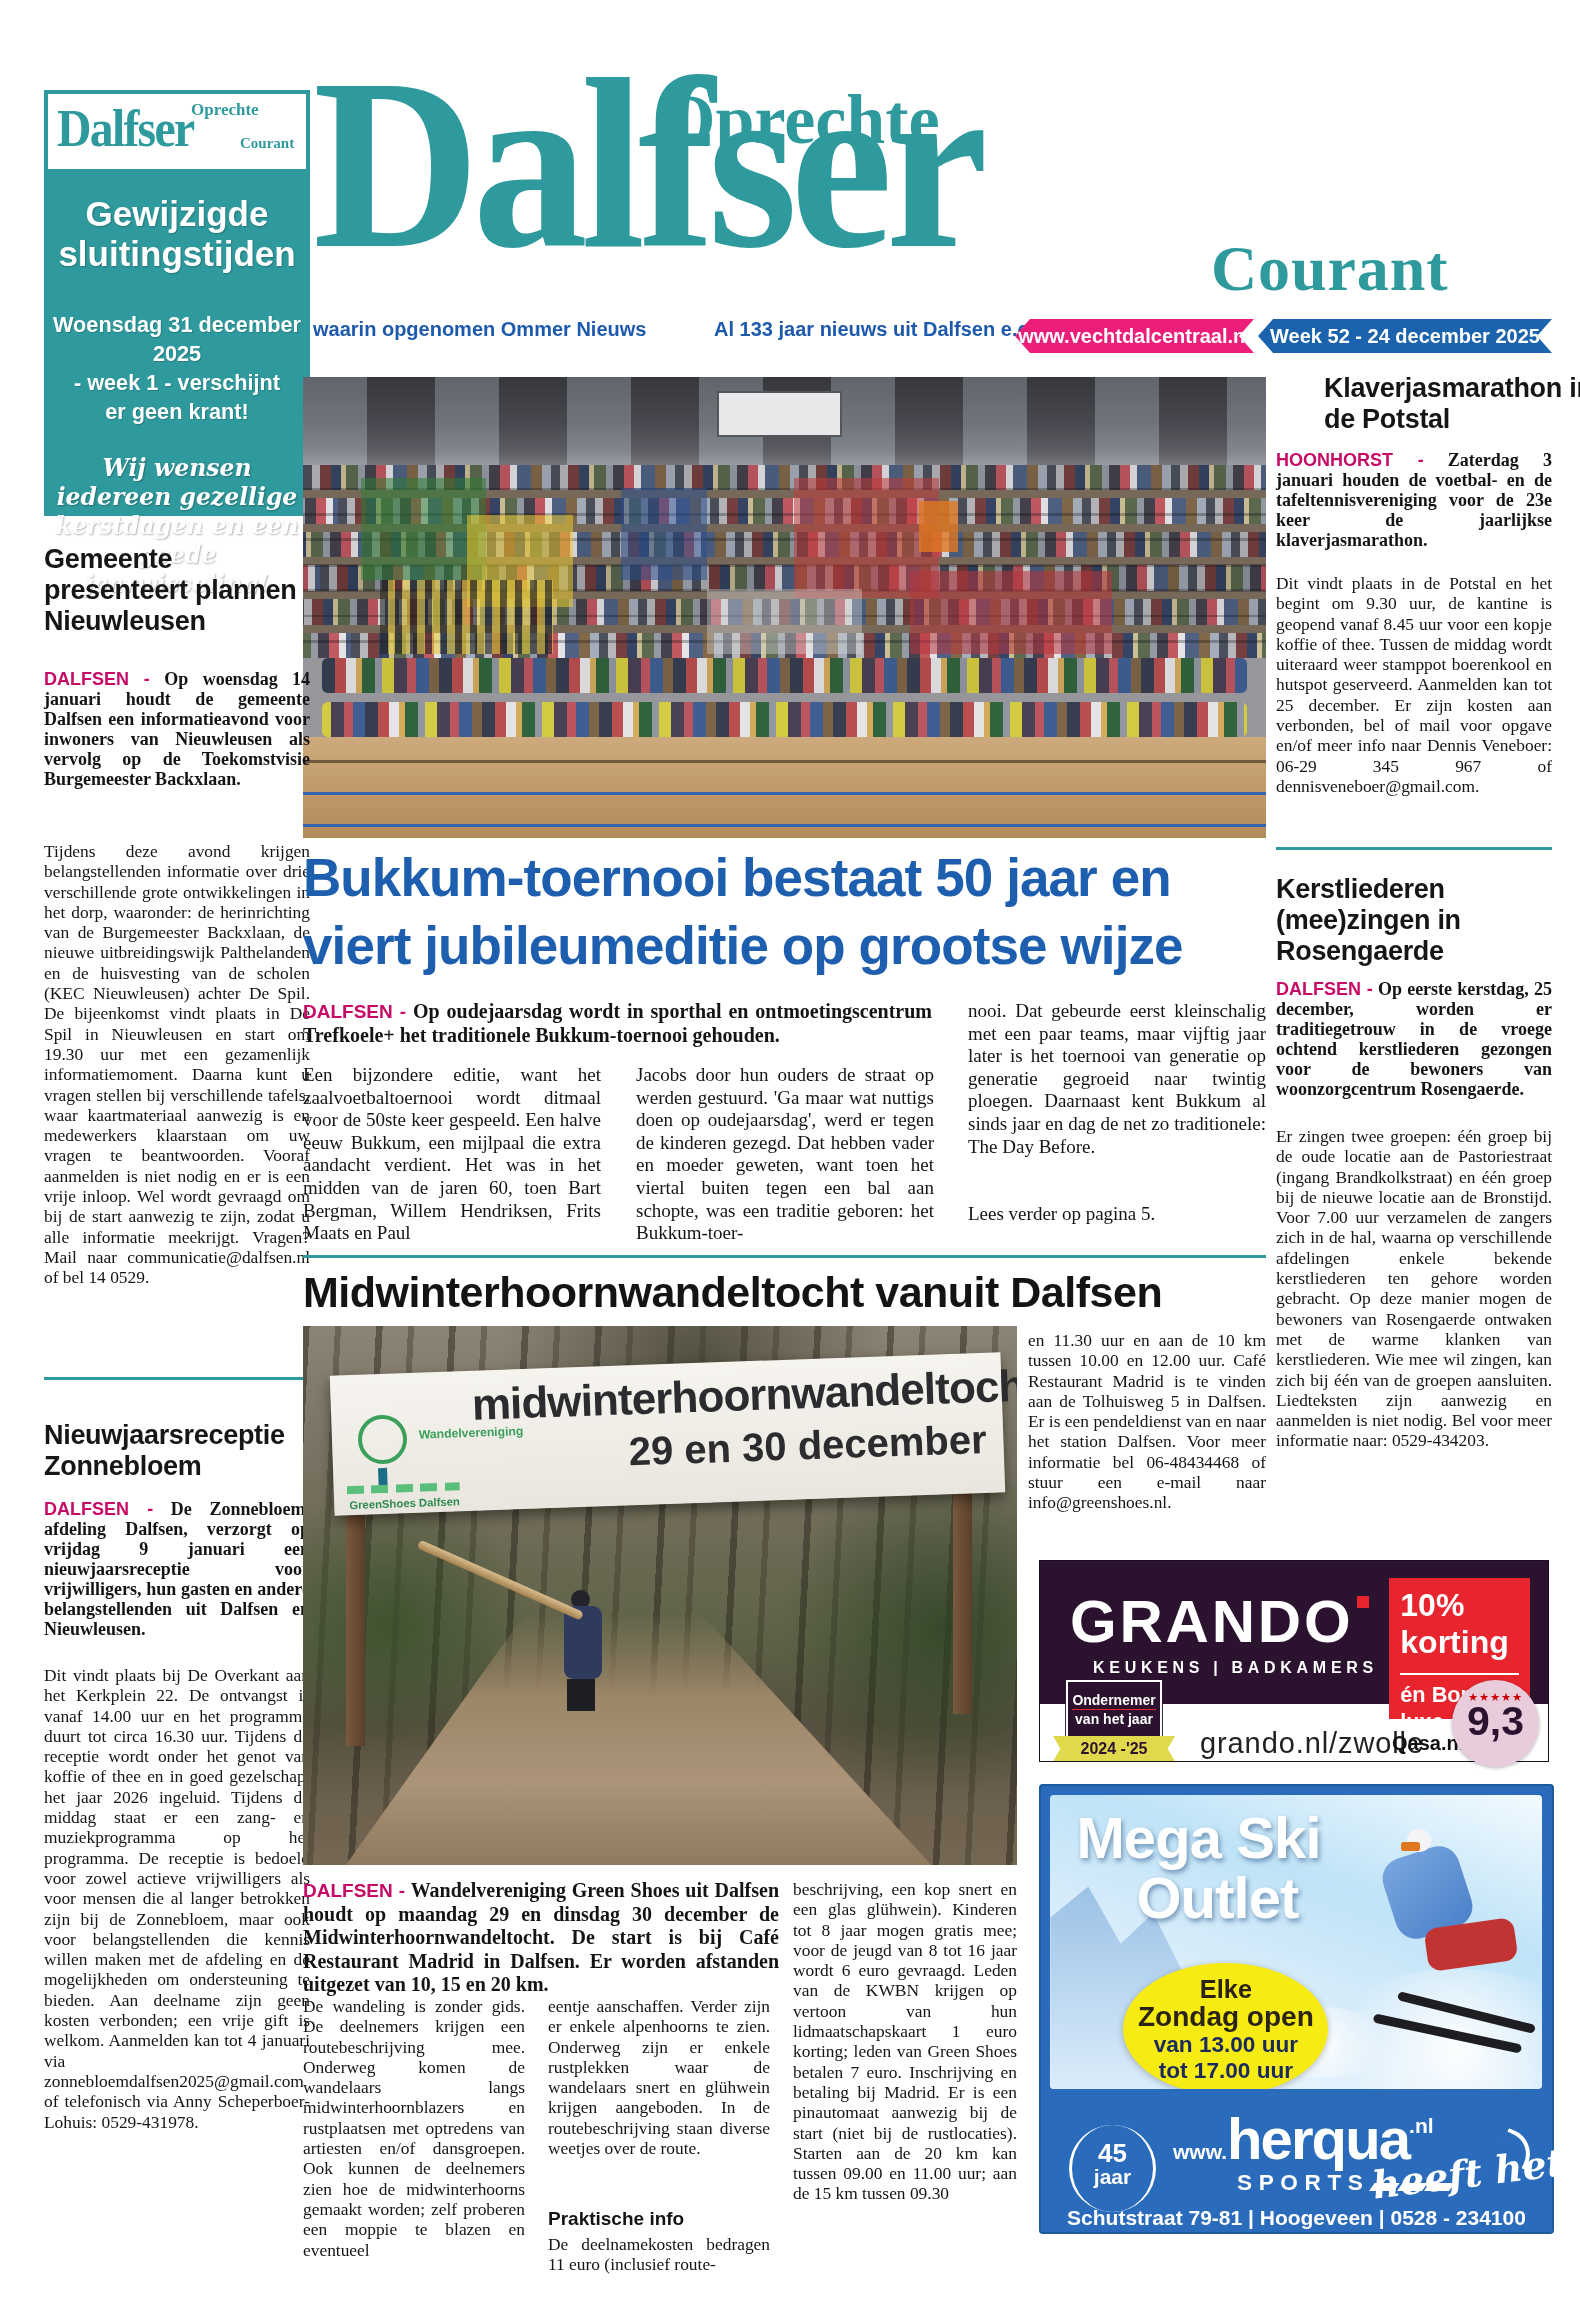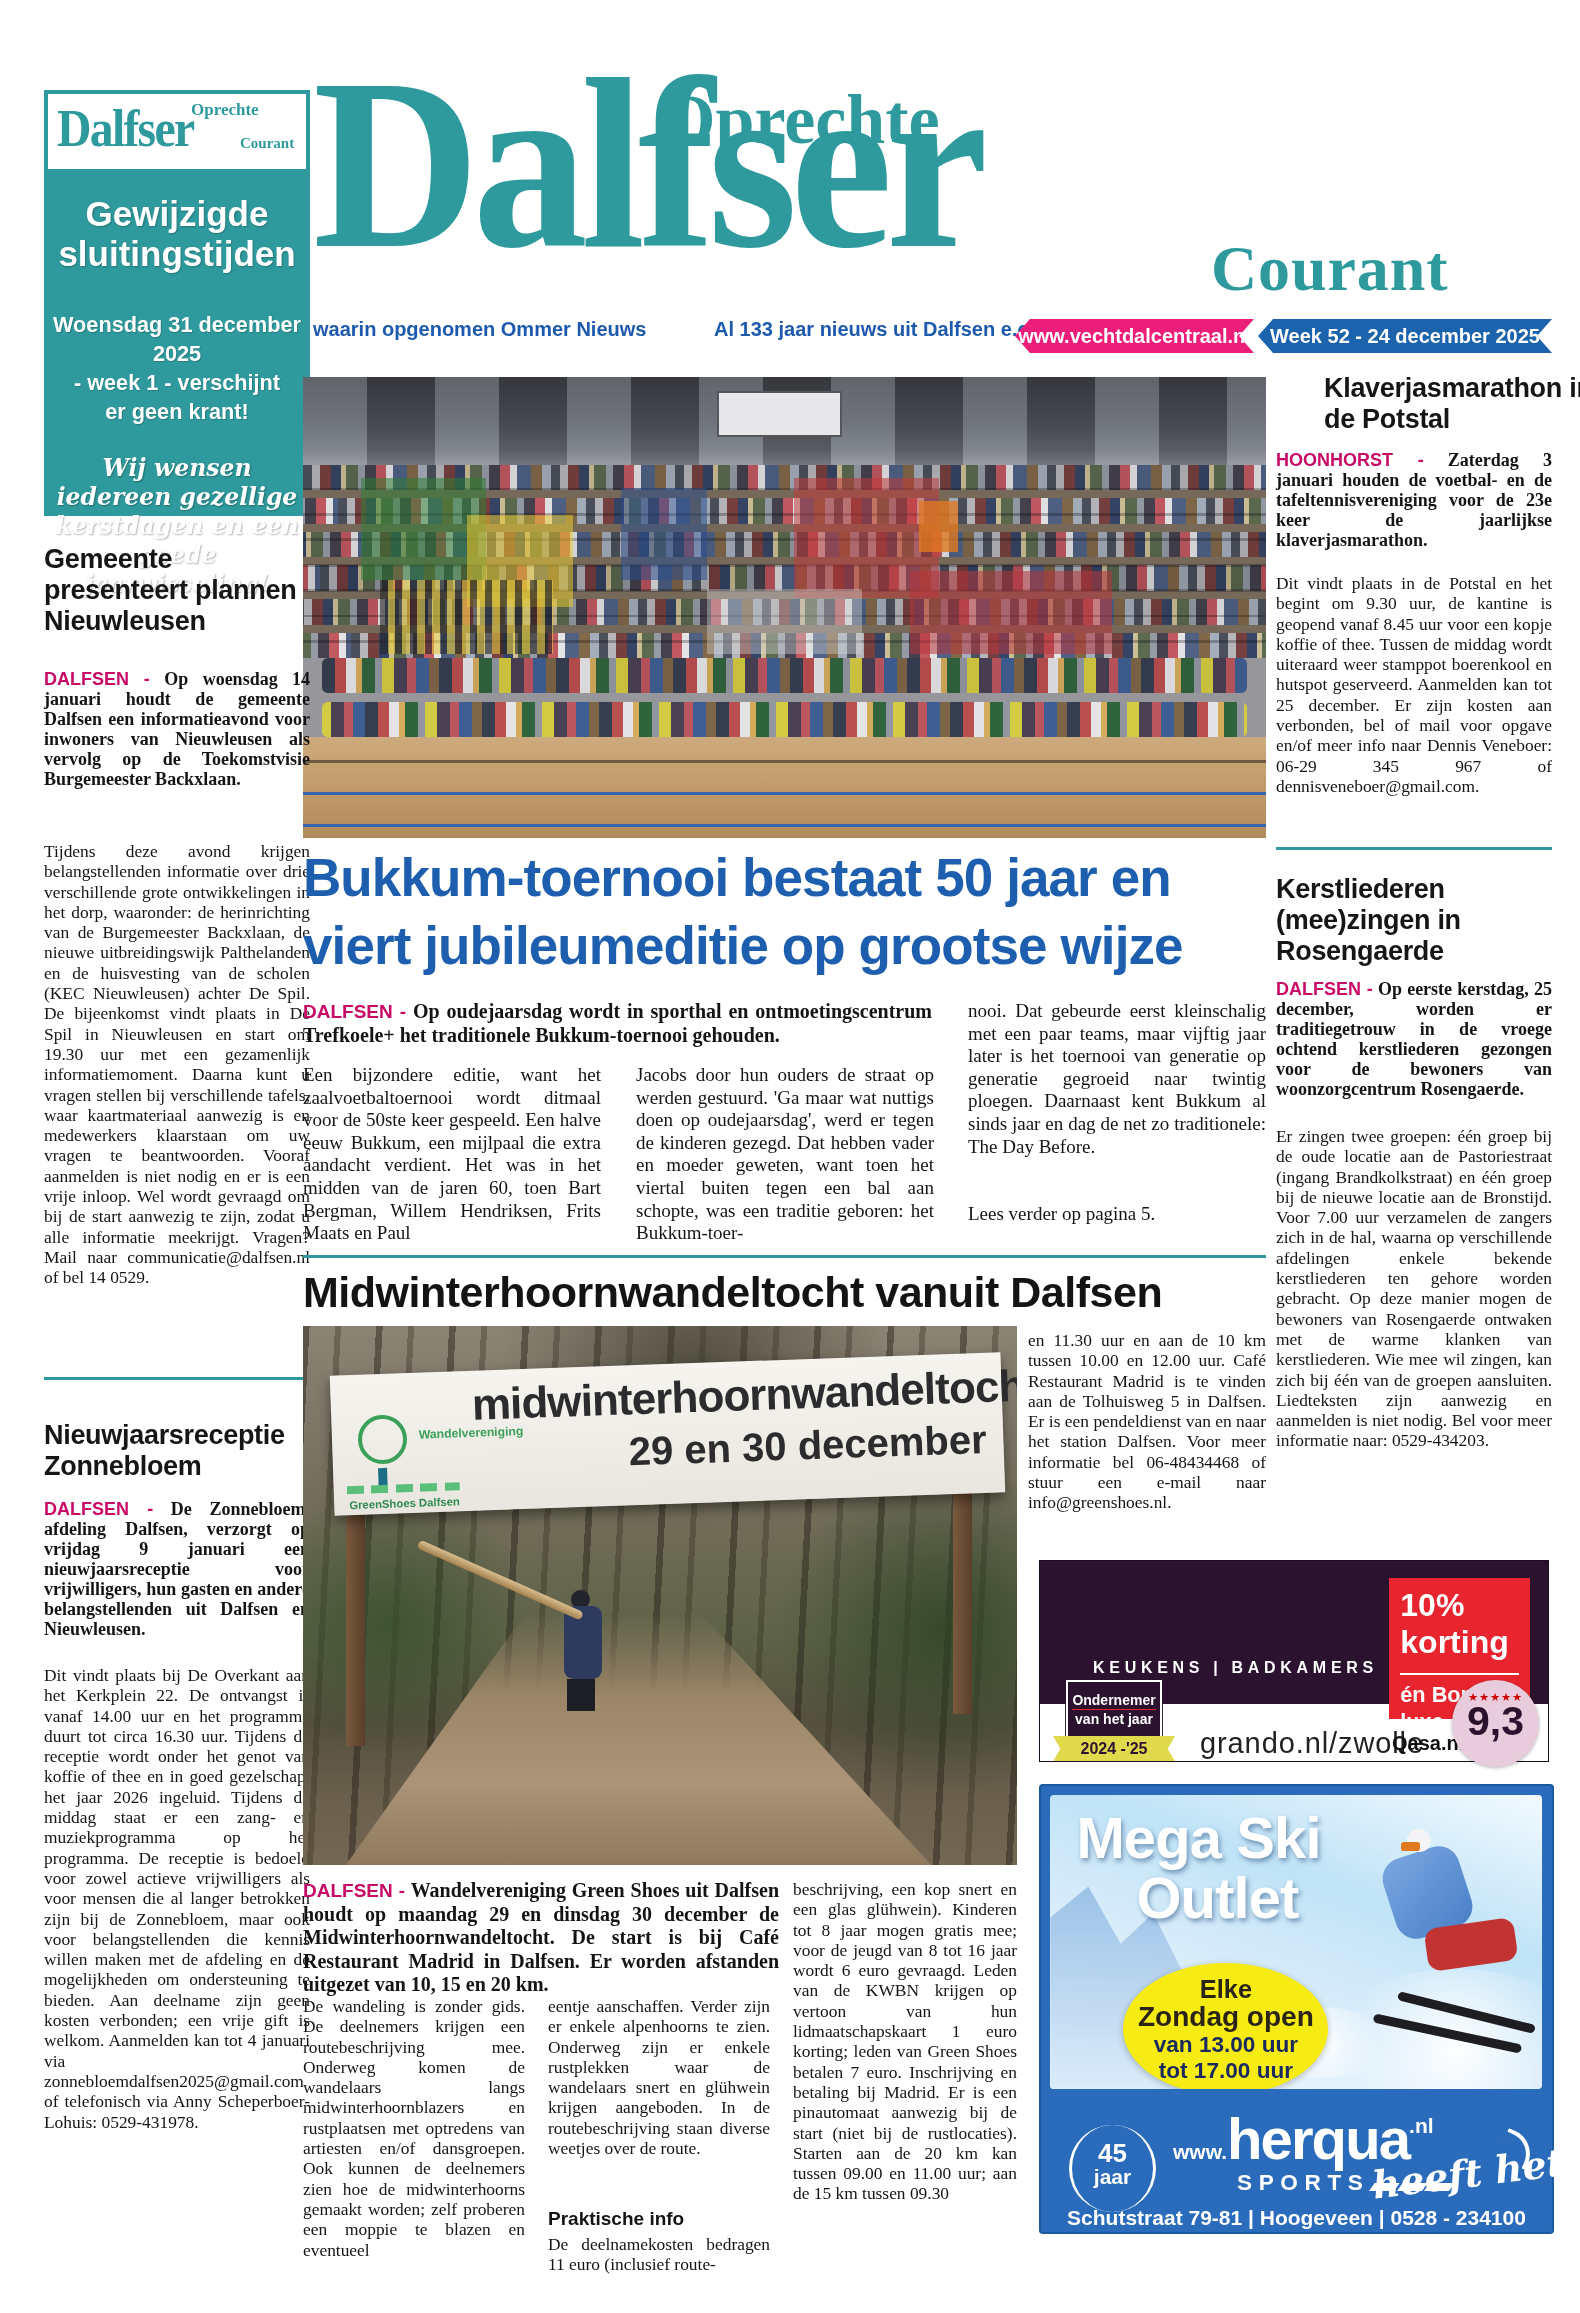--- a/index.html
+++ b/index.html
@@ -252,20 +252,21 @@
 
   <p class="abs big-lead" style="left:303px;top:1879px;width:476px;"><span class="dl" style="font-size:19px;">DALFSEN -</span> <span>Wandelvereniging Green Shoes uit Dalfsen houdt op maandag 29 en dinsdag 30 december de Midwinterhoornwandeltocht. De start is bij Café Restaurant Madrid in Dalfsen. Er worden afstanden uitgezet van 10, 15 en 20 km.</span></p>
   <p class="abs body-txt" style="left:548px;top:1996px;width:222px;">eentje aanschaffen. Verder zijn er enkele alpenhoorns te zien. Onderweg zijn er enkele rustplekken waar de wandelaars snert en glühwein krijgen aangeboden. In de routebeschrijving staan diverse weetjes over de route.</p>
   <p class="abs body-txt" style="left:303px;top:1996px;width:222px;">De wandeling is zonder gids. De deelnemers krijgen een routebeschrijving mee. Onderweg komen de wandelaars langs midwinterhoornblazers en rustplaatsen met optredens van artiesten en/of dansgroepen. Ook kunnen de deelnemers zien hoe de midwinterhoorns gemaakt worden; zelf proberen een moppie te blazen en eventueel</p>
   <div class="abs subhead" style="left:548px;top:2208px;width:222px;">Praktische info</div>
   <p class="abs body-txt" style="left:548px;top:2234px;width:222px;">De deelnamekosten bedragen 11 euro (inclusief route-</p>
   <p class="abs body-txt" style="left:793px;top:1879px;width:224px;">beschrijving, een kop snert en een glas glühwein). Kinderen tot 8 jaar mogen gratis mee; voor de jeugd van 8 tot 16 jaar wordt 6 euro gevraagd. Leden van de KWBN krijgen op vertoon van hun lidmaatschapskaart 1 euro korting; leden van Green Shoes betalen 7 euro. Inschrijving en betaling bij Madrid. Er is een pinautomaat aanwezig bij de start (niet bij de rustlocaties). Starten aan de 20 km kan tussen 09.00 en 11.00 uur; aan de 15 km tussen 09.30</p>
 
   <div class="abs grando">
     <div class="grando-purple"></div>
+    <div class="grando-brand"><span>GRANDO</span><span class="grando-dot"></span></div>
     <div class="grando-tag">KEUKENS | BADKAMERS</div>
     <div class="grando-red">
       <div class="gr-offer1">10% korting</div>
       <div class="gr-offer" style="margin-top:5.6px;">én Bora of</div>
       <div class="gr-offer">luxe spiegel</div>
       <div class="gr-offer" style="font-weight:normal;">cadeau!*</div>
     </div>
     <div class="badge">
       <span class="badge-u">Ondernemer</span><br>
       <span>van het jaar</span>

